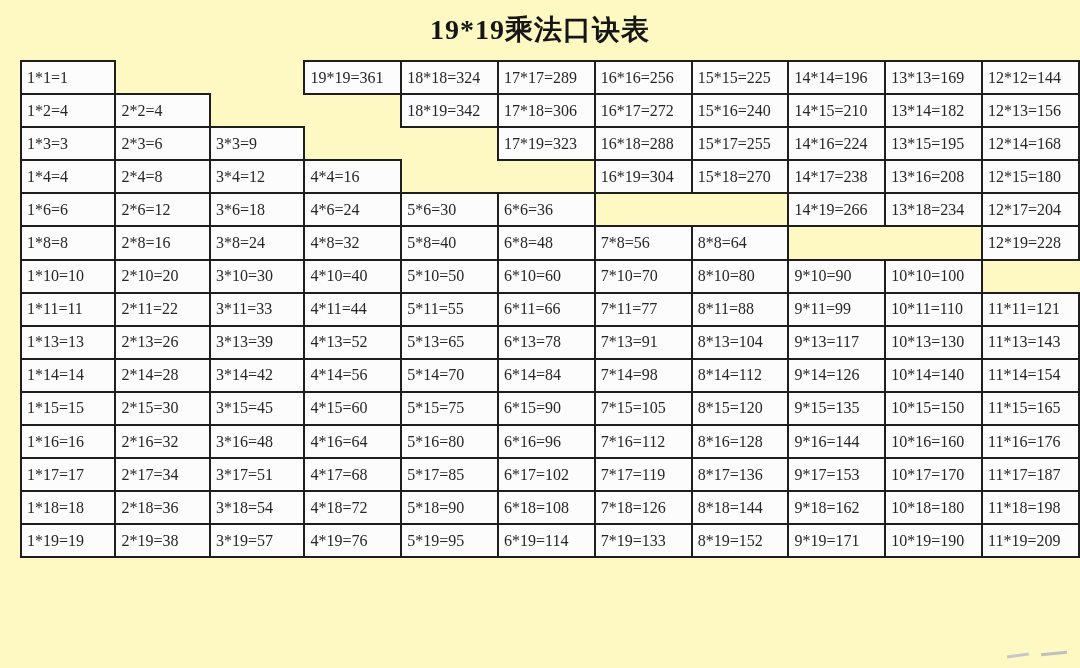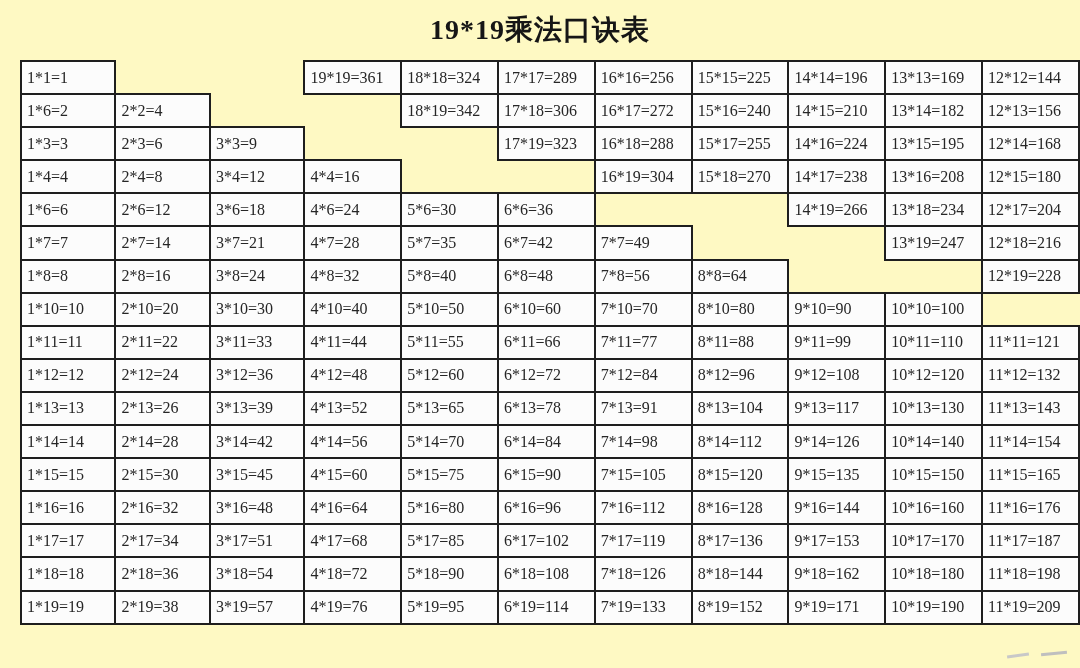--- a/index.html
+++ b/index.html
@@ -92,21 +92,21 @@
           <td class="filled">19*19=361</td>
           <td class="filled">18*18=324</td>
           <td class="filled">17*17=289</td>
           <td class="filled">16*16=256</td>
           <td class="filled">15*15=225</td>
           <td class="filled">14*14=196</td>
           <td class="filled">13*13=169</td>
           <td class="filled">12*12=144</td>
         </tr>
         <tr>
-          <td class="filled">1*6=2</td>
+          <td class="filled">1*2=4</td>
           <td class="filled">2*2=4</td>
           <td class="empty"></td>
           <td class="empty"></td>
           <td class="filled">18*19=342</td>
           <td class="filled">17*18=306</td>
           <td class="filled">16*17=272</td>
           <td class="filled">15*16=240</td>
           <td class="filled">14*15=210</td>
           <td class="filled">13*14=182</td>
           <td class="filled">12*13=156</td>
@@ -142,33 +142,20 @@
           <td class="filled">2*6=12</td>
           <td class="filled">3*6=18</td>
           <td class="filled">4*6=24</td>
           <td class="filled">5*6=30</td>
           <td class="filled">6*6=36</td>
           <td class="empty"></td>
           <td class="empty"></td>
           <td class="filled">14*19=266</td>
           <td class="filled">13*18=234</td>
           <td class="filled">12*17=204</td>
-        </tr>
-        <tr>
-          <td class="filled">1*7=7</td>
-          <td class="filled">2*7=14</td>
-          <td class="filled">3*7=21</td>
-          <td class="filled">4*7=28</td>
-          <td class="filled">5*7=35</td>
-          <td class="filled">6*7=42</td>
-          <td class="filled">7*7=49</td>
-          <td class="empty"></td>
-          <td class="empty"></td>
-          <td class="filled">13*19=247</td>
-          <td class="filled">12*18=216</td>
         </tr>
         <tr>
           <td class="filled">1*8=8</td>
           <td class="filled">2*8=16</td>
           <td class="filled">3*8=24</td>
           <td class="filled">4*8=32</td>
           <td class="filled">5*8=40</td>
           <td class="filled">6*8=48</td>
           <td class="filled">7*8=56</td>
           <td class="filled">8*8=64</td>
@@ -196,33 +183,20 @@
           <td class="filled">4*11=44</td>
           <td class="filled">5*11=55</td>
           <td class="filled">6*11=66</td>
           <td class="filled">7*11=77</td>
           <td class="filled">8*11=88</td>
           <td class="filled">9*11=99</td>
           <td class="filled">10*11=110</td>
           <td class="filled">11*11=121</td>
         </tr>
         <tr>
-          <td class="filled">1*12=12</td>
-          <td class="filled">2*12=24</td>
-          <td class="filled">3*12=36</td>
-          <td class="filled">4*12=48</td>
-          <td class="filled">5*12=60</td>
-          <td class="filled">6*12=72</td>
-          <td class="filled">7*12=84</td>
-          <td class="filled">8*12=96</td>
-          <td class="filled">9*12=108</td>
-          <td class="filled">10*12=120</td>
-          <td class="filled">11*12=132</td>
-        </tr>
-        <tr>
           <td class="filled">1*13=13</td>
           <td class="filled">2*13=26</td>
           <td class="filled">3*13=39</td>
           <td class="filled">4*13=52</td>
           <td class="filled">5*13=65</td>
           <td class="filled">6*13=78</td>
           <td class="filled">7*13=91</td>
           <td class="filled">8*13=104</td>
           <td class="filled">9*13=117</td>
           <td class="filled">10*13=130</td>

